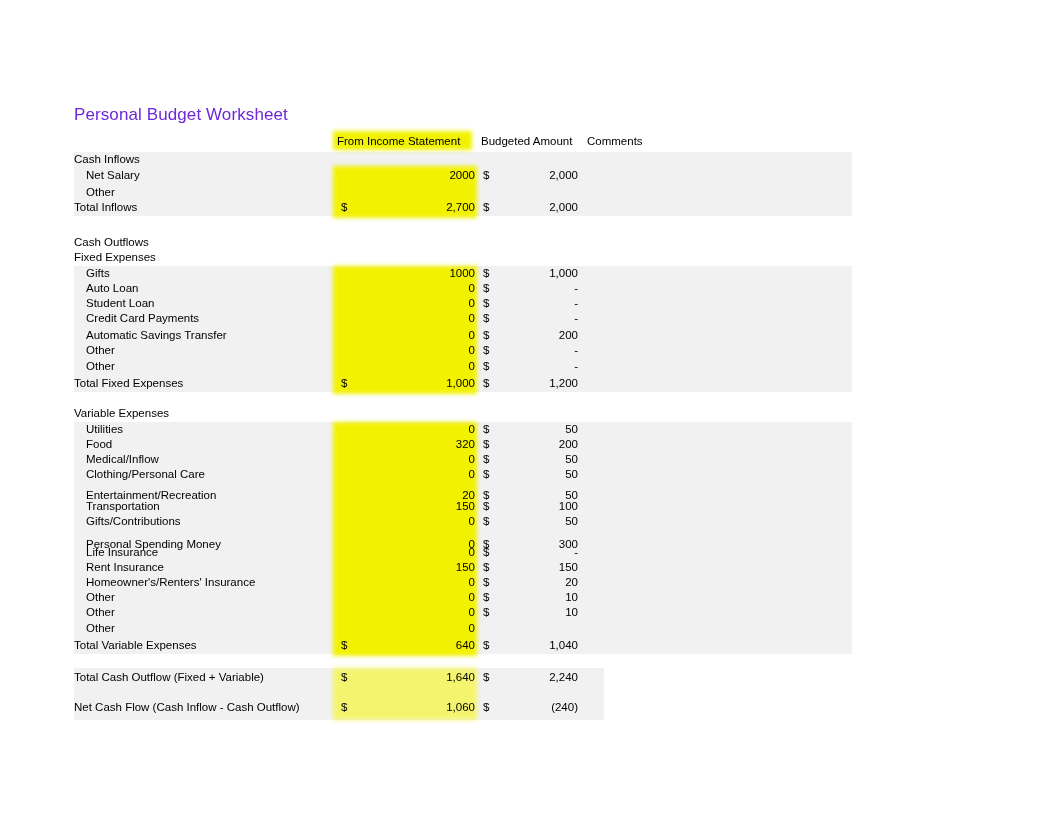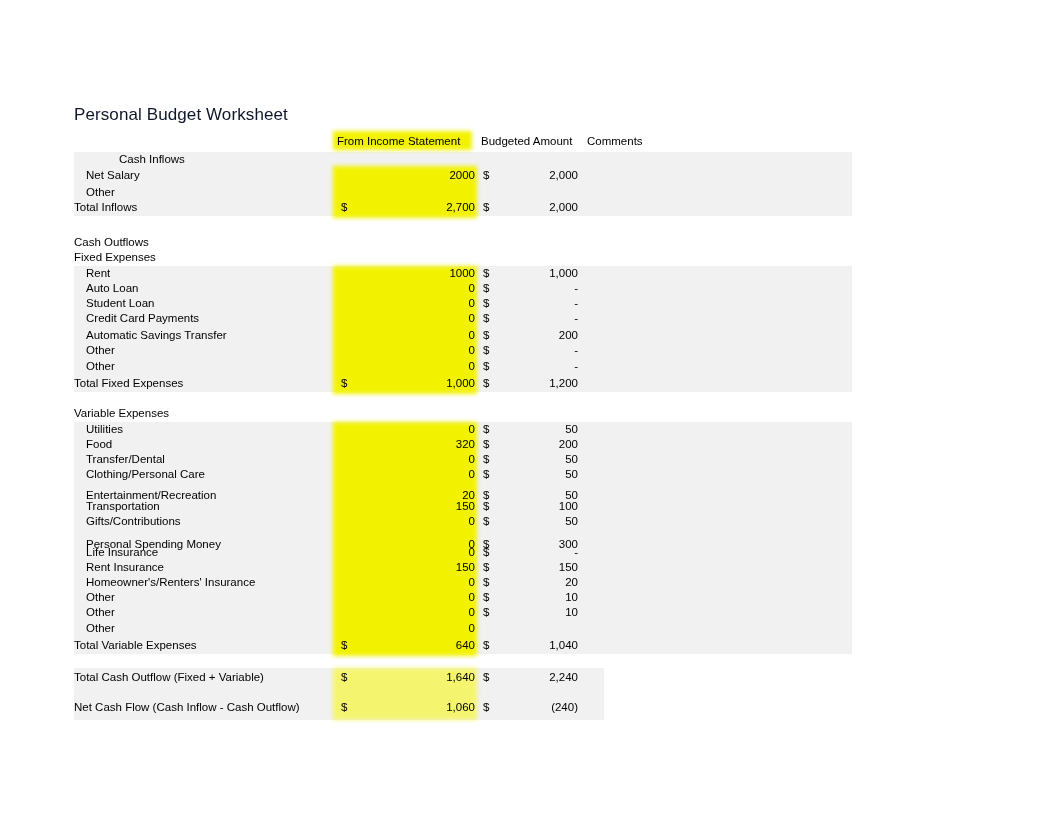--- a/index.html
+++ b/index.html
@@ -16,21 +16,21 @@
     overflow: hidden;
   }
 
   
   #page-title {
     position: absolute;
     left: 74px;
     top: 94px;
     font-size: 17px;
     font-weight: normal;
-    color: #0f172a;
+    color: #6d28d9;
     letter-spacing: 0.1px;
     white-space: nowrap;
   }
 
   
   #sheet {
     position: absolute;
     left: 0;
     top: 0;
     width: 1062px;
@@ -175,21 +175,21 @@
   <div class="hl pale" style="left:333px; top:668px; width:144px; height:52px;"></div>
 
   <h1 id="page-title">Personal Budget Worksheet</h1>
 
   <div id="header-row">
     <span id="hdr-a">From Income Statement</span>
     <span id="hdr-b">Budgeted Amount</span>
     <span id="hdr-c">Comments</span>
   </div>
 
-  <div class="sect" style="top:152px;padding-left:45px;">Cash Inflows</div>
+  <div class="sect" style="top:152px;">Cash Inflows</div>
 
   <div class="row" style="top:168px;">
     <span class="lbl indent">Net Salary</span>
     <span class="cur-a"></span>
     <span class="val-a">2000</span>
     <span class="cur-b">$</span>
     <span class="val-b">2,000</span>
     <span class="cmt"></span>
   </div>
 
@@ -208,21 +208,21 @@
     <span class="val-a">2,700</span>
     <span class="cur-b">$</span>
     <span class="val-b">2,000</span>
     <span class="cmt"></span>
   </div>
 
   <div class="sect" style="top:235px;">Cash Outflows</div>
   <div class="sect bold" style="top:250px;">Fixed Expenses</div>
 
   <div class="row" style="top:266px;">
-    <span class="lbl indent">Rent</span>
+    <span class="lbl indent">Gifts</span>
     <span class="cur-a"></span>
     <span class="val-a">1000</span>
     <span class="cur-b">$</span>
     <span class="val-b">1,000</span>
     <span class="cmt"></span>
   </div>
   <div class="row" style="top:281px;">
     <span class="lbl indent">Auto Loan</span>
     <span class="cur-a"></span>
     <span class="val-a">0</span>
@@ -291,21 +291,21 @@
   </div>
   <div class="row" style="top:437px;">
     <span class="lbl indent">Food</span>
     <span class="cur-a"></span>
     <span class="val-a">320</span>
     <span class="cur-b">$</span>
     <span class="val-b">200</span>
     <span class="cmt"></span>
   </div>
   <div class="row" style="top:452px;">
-    <span class="lbl indent">Transfer/Dental</span>
+    <span class="lbl indent">Medical/Inflow</span>
     <span class="cur-a"></span>
     <span class="val-a">0</span>
     <span class="cur-b">$</span>
     <span class="val-b">50</span>
     <span class="cmt"></span>
   </div>
   <div class="row" style="top:467px;">
     <span class="lbl indent">Clothing/Personal Care</span>
     <span class="cur-a"></span>
     <span class="val-a">0</span>

